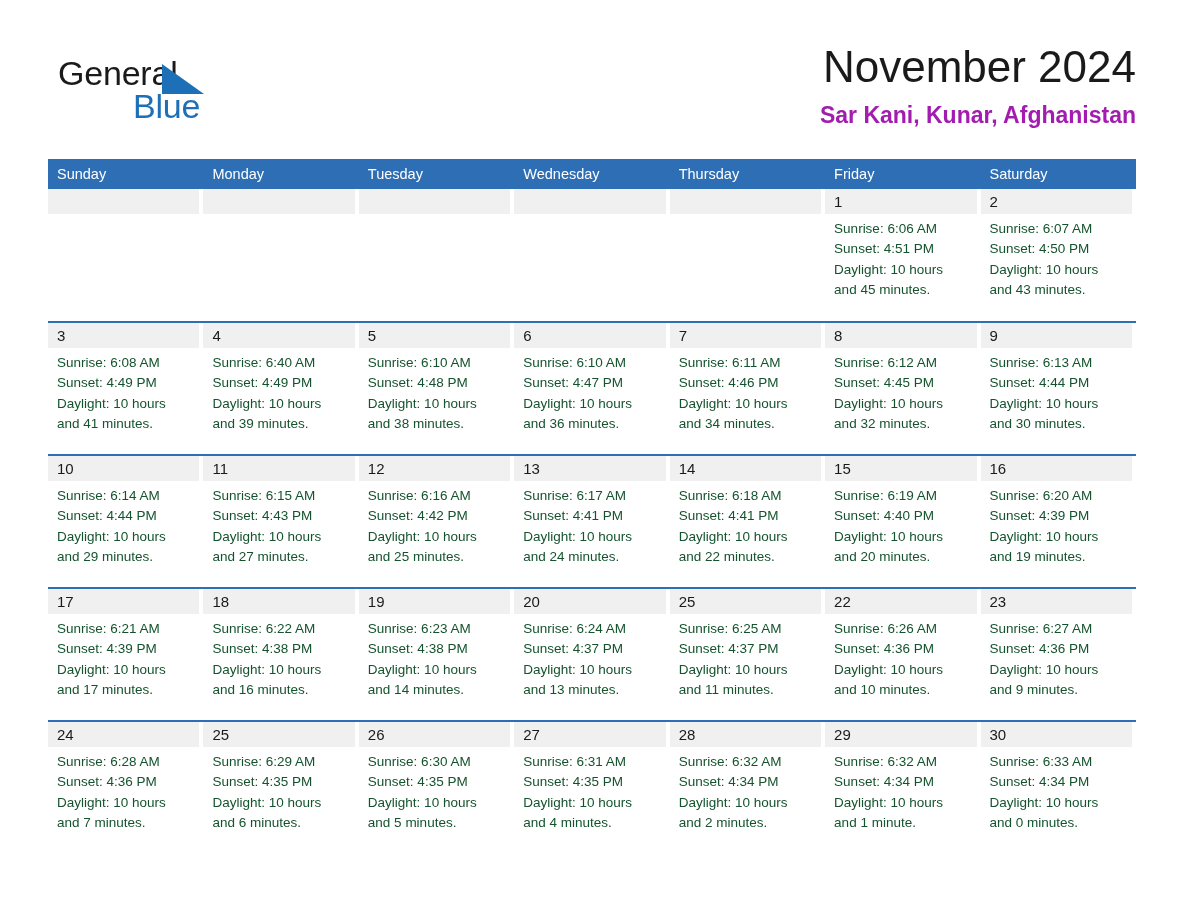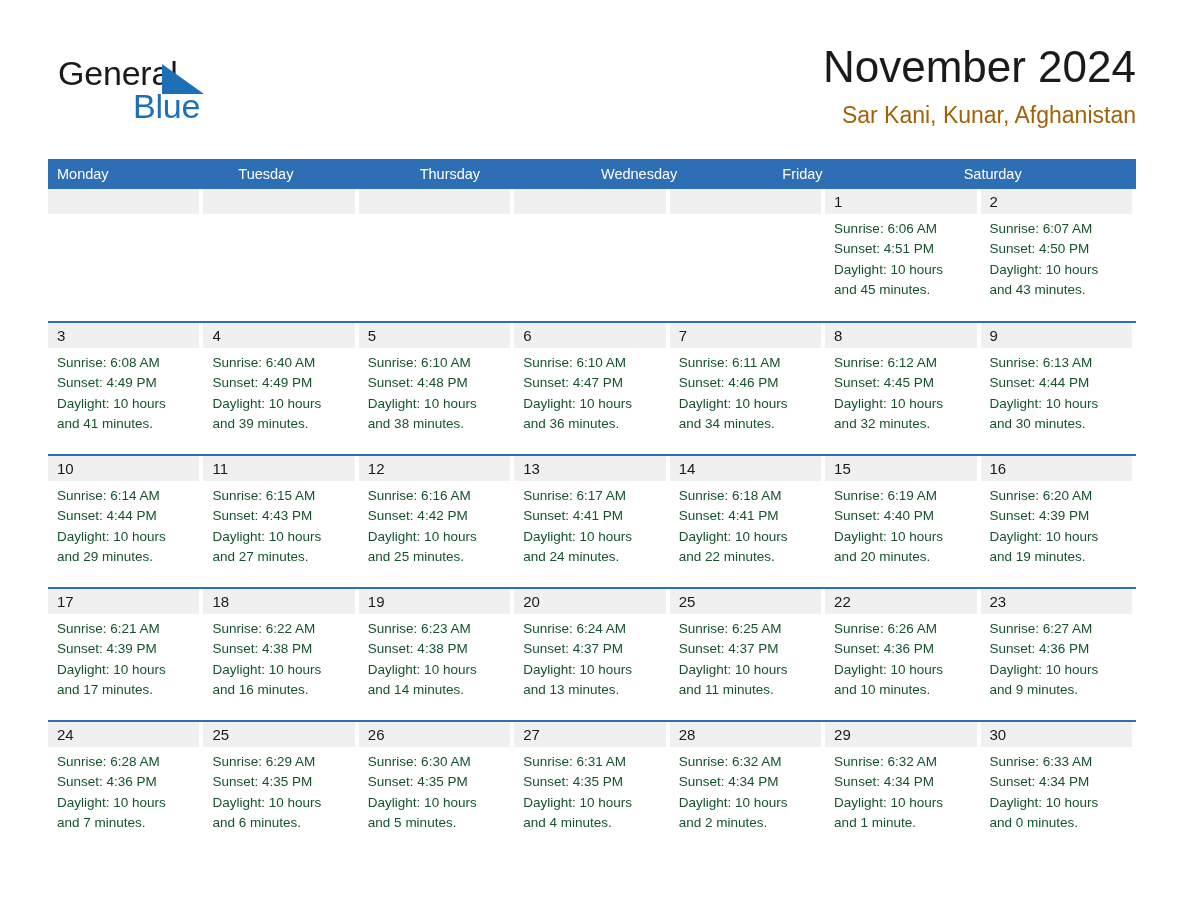--- a/index.html
+++ b/index.html
@@ -75,23 +75,24 @@
     font-size: 44px;
     line-height: 50px;
     color: #1a1a1a;
     font-weight: normal;
     margin: 0;
     white-space: nowrap;
   }
   .cal-subtitle {
     font-size: 23px;
     line-height: 34px;
-    color: #a16207;
+    color: #a21caf;
     margin: 6px 0 0 0;
     white-space: nowrap;
+    font-weight: bold;
   }
 
   
   .calendar {
     position: absolute;
     left: 48px;
     top: 159px;
     width: 1088px;
   }
   .weekday-header {
@@ -163,24 +164,25 @@
     <div class="title-block">
       <h1 class="cal-title">November 2024</h1>
       <div class="cal-subtitle">Sar Kani, Kunar, Afghanistan</div>
     </div>
 
   </div>
 
   <div class="calendar">
 
     <div class="weekday-header">
+      <div class="weekday-cell">Sunday</div>
       <div class="weekday-cell">Monday</div>
       <div class="weekday-cell">Tuesday</div>
+      <div class="weekday-cell">Wednesday</div>
       <div class="weekday-cell">Thursday</div>
-      <div class="weekday-cell">Wednesday</div>
       <div class="weekday-cell">Friday</div>
       <div class="weekday-cell">Saturday</div>
     </div>
 
     <div class="week-row first">
       <div class="day-cell empty">
         <div class="day-number"></div>
       </div>
       <div class="day-cell empty">
         <div class="day-number"></div>

